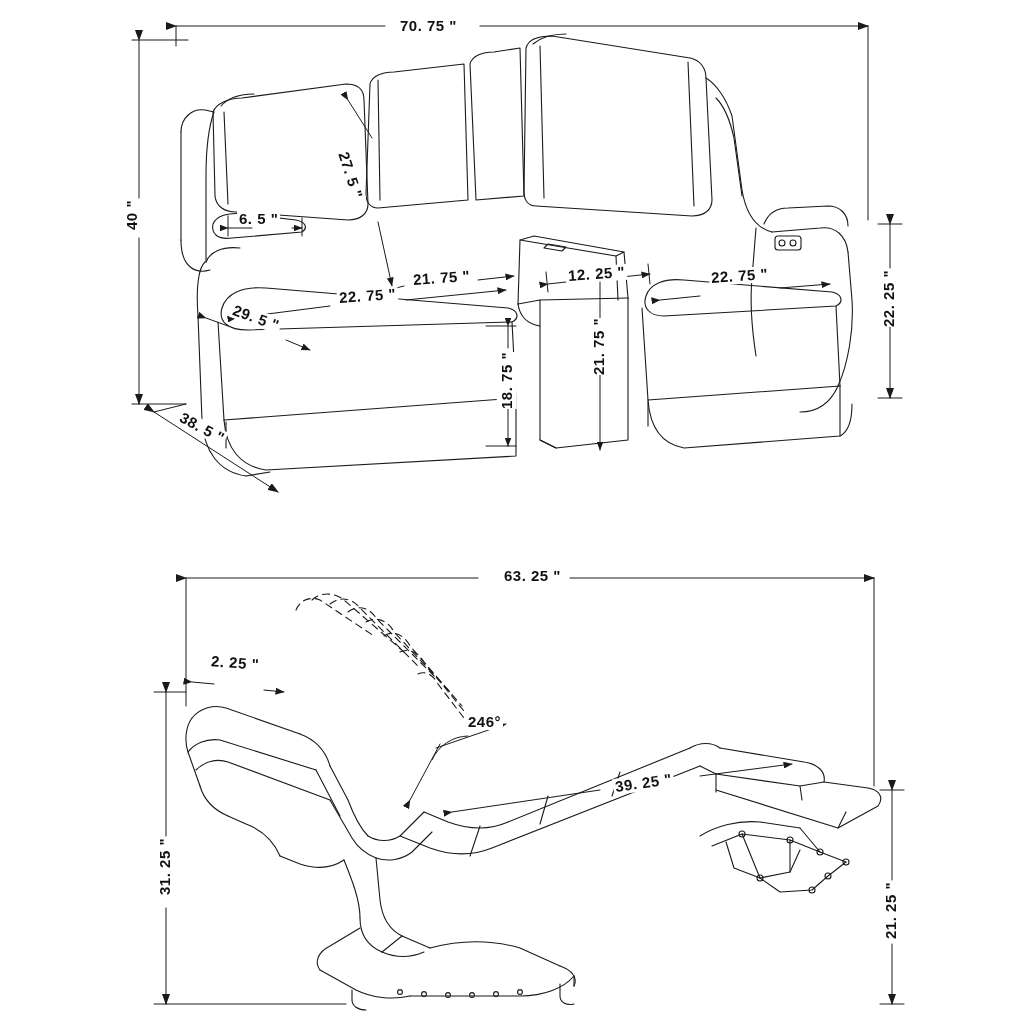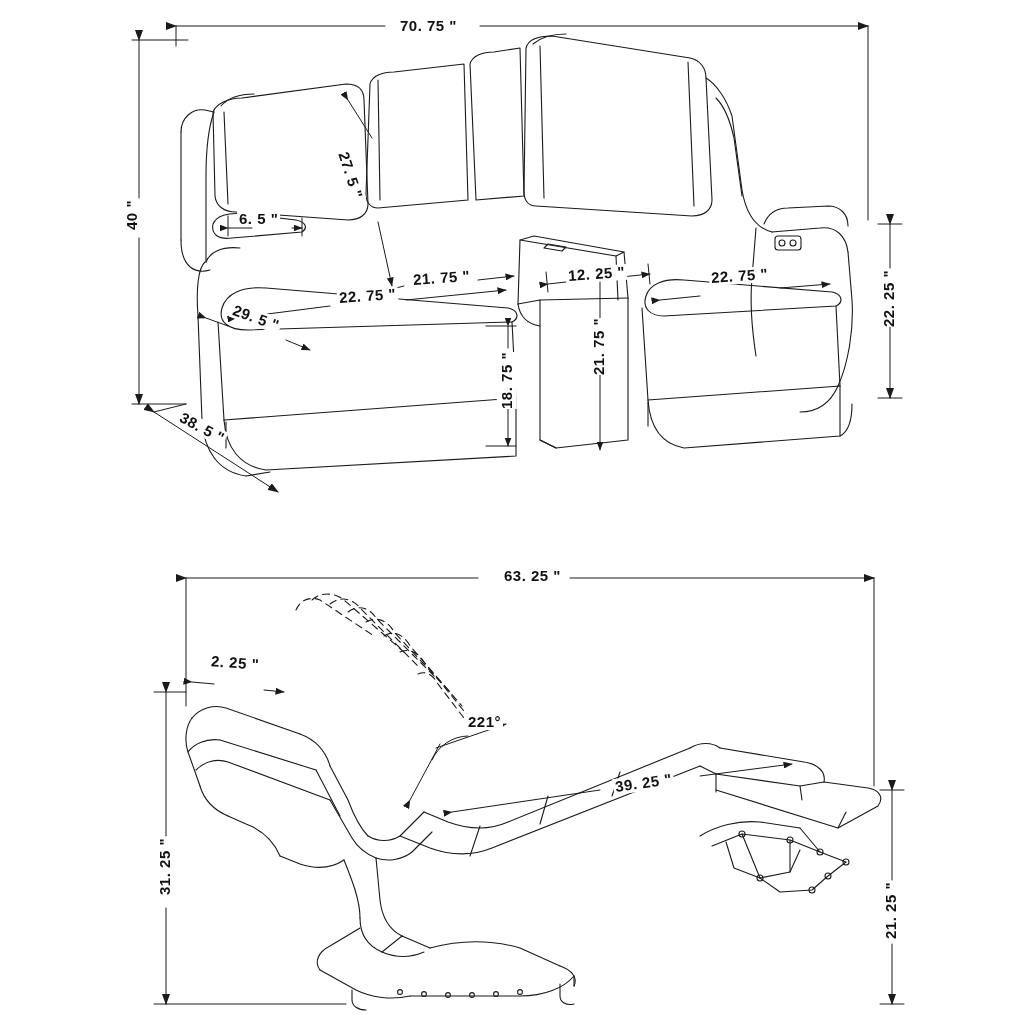--- a/index.html
+++ b/index.html
@@ -320,21 +320,21 @@
   <div class="dimlabel vert" style="left:589px; top:318px;">21. 75 "</div>
 
   <div class="dimlabel" style="left:709px; top:268px; transform:rotate(-4deg);">22. 75 "</div>
 
   <div class="dimlabel vert" style="left:879px; top:270px;">22. 25 "</div>
 
   <div class="dimlabel" style="left:502px; top:568px;">63. 25 "</div>
 
   <div class="dimlabel" style="left:209px; top:655px; transform:rotate(4deg);">2. 25 "</div>
 
-  <div class="dimlabel" style="left:466px; top:714px;"><span>221</span><span>°</span></div>
+  <div class="dimlabel" style="left:466px; top:714px;"><span>246</span><span>°</span></div>
 
   <div class="dimlabel" style="left:613px; top:775px; transform:rotate(-8deg);">39. 25 "</div>
 
   <div class="dimlabel vert" style="left:155px; top:838px;">31. 25 "</div>
 
   <div class="dimlabel vert" style="left:881px; top:882px;">21. 25 "</div>
 
 </div>
 
 </body></html>

